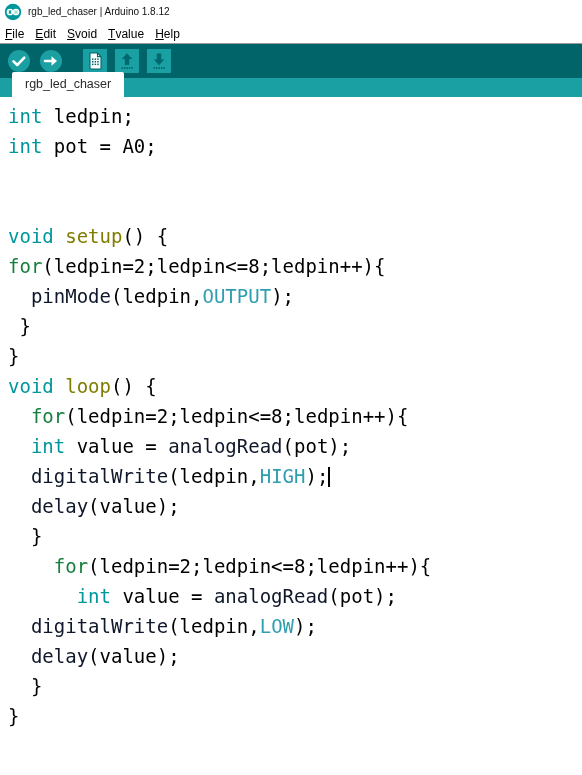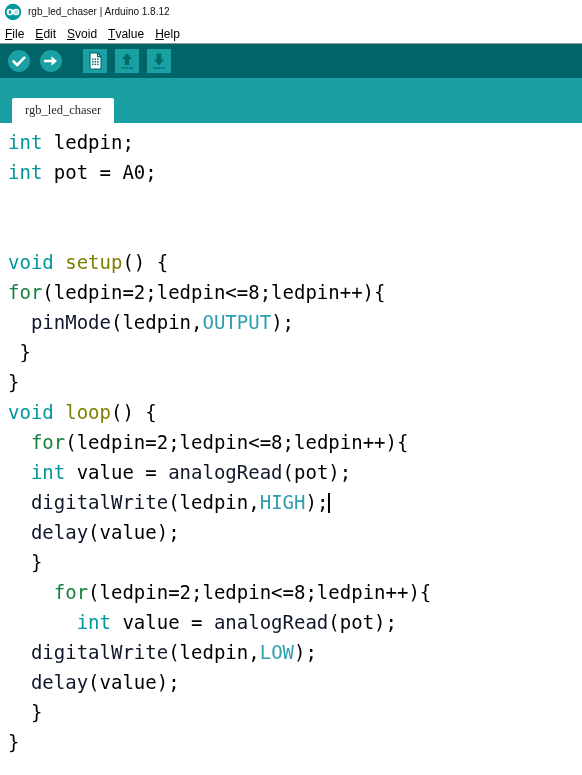--- a/index.html
+++ b/index.html
@@ -87,27 +87,26 @@
     flex: 0 0 auto;
   }
   .tb-gap {
     width: 12px;
     flex: 0 0 auto;
   }
   .tb-btn svg { display: block; }
 
   
   .tabbar {
-    height: 45px;
+    height: 19px;
     background: #1a9fa3;
     display: flex;
     align-items: flex-end;
     padding-left: 12px;
     flex: 0 0 auto;
-    font-family: Liberation Serif, serif;
   }
   .tab {
     background: #ffffff;
     color: #2b2b2b;
     font-size: 12.5px;
     padding: 6px 13px 7px 13px;
     border-top-left-radius: 2px;
     border-top-right-radius: 2px;
     white-space: nowrap;
     line-height: 1;

